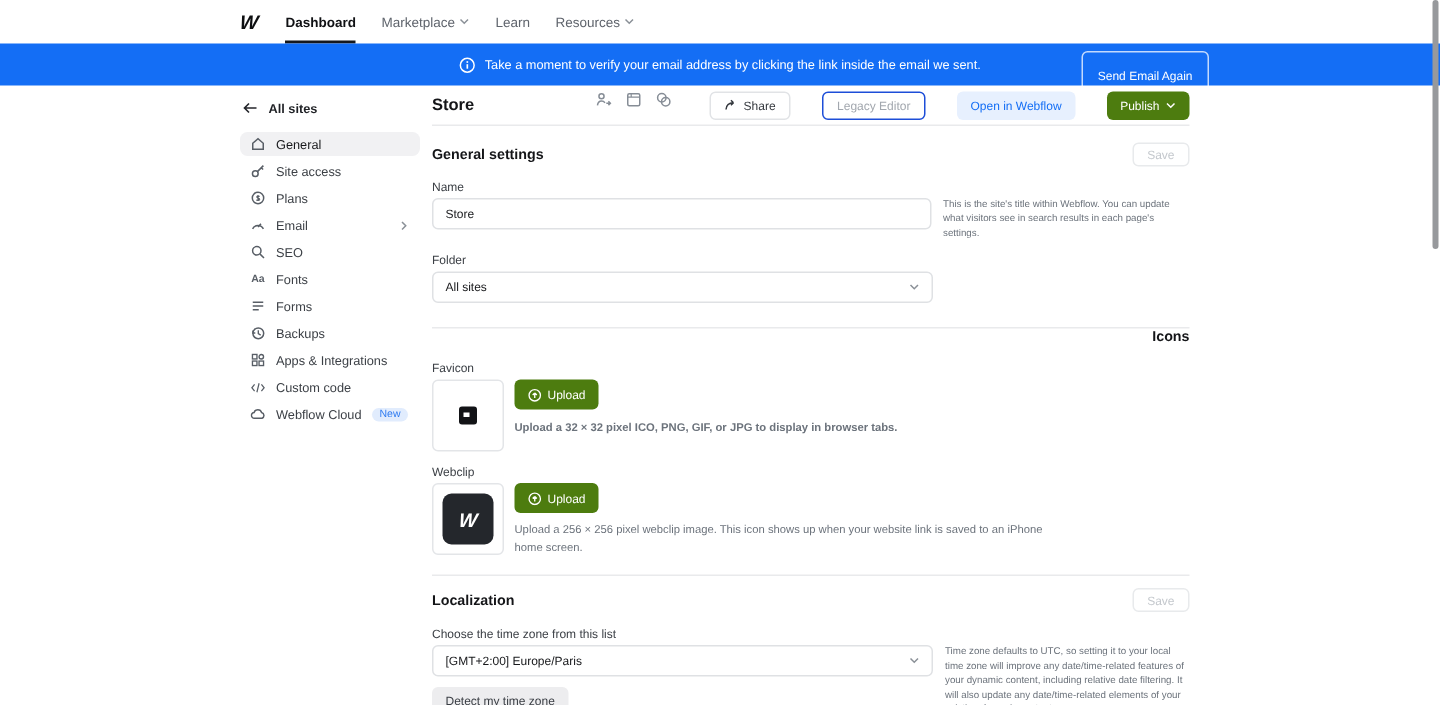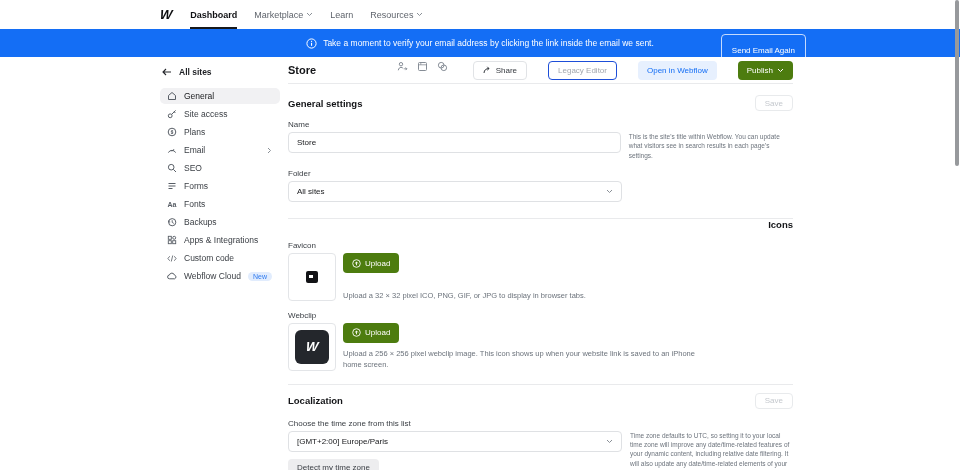--- a/index.html
+++ b/index.html
@@ -154,31 +154,31 @@
       <span class="sicon">
           <svg width="10" height="10" viewBox="0 0 10 10">
             <circle cx="4.2" cy="4.2" r="2.8" fill="none" stroke="#585e66" stroke-width="1"></circle>
             <path d="M6.4 6.4L9 9" stroke="#585e66" stroke-width="1"></path>
           </svg>
         </span>
       <span>SEO</span>
     </div>
     <div class="srow">
       <span class="sicon">
+          <span>Aa</span>
+        </span>
+      <span>Fonts</span>
+    </div>
+    <div class="srow">
+      <span class="sicon">
           <svg width="10" height="10" viewBox="0 0 10 10">
             <path d="M1.5 2.5h7M1.5 5h7M1.5 7.5h4" stroke="#585e66" stroke-width="1"></path>
           </svg>
         </span>
       <span>Forms</span>
-    </div>
-    <div class="srow">
-      <span class="sicon">
-          <span>Aa</span>
-        </span>
-      <span>Fonts</span>
     </div>
     <div class="srow">
       <span class="sicon">
           <svg width="10" height="10" viewBox="0 0 10 10">
             <circle cx="5.2" cy="5.2" r="3.6" fill="none" stroke="#585e66" stroke-width="1"></circle>
             <path d="M5.2 3.2v2.2l1.6 1" fill="none" stroke="#585e66" stroke-width=".9"></path>
             <path d="M1.6 3.4V5h1.6" fill="none" stroke="#585e66" stroke-width=".9"></path>
           </svg>
         </span>
       <span>Backups</span>
@@ -279,21 +279,21 @@
           <span class="fav-glyph"></span>
         </div>
         <div class="up-col">
           <button class="btn btn-primary" style="height:20px;">
             <svg class="ic" width="9" height="9" viewBox="0 0 9 9">
                 <circle cx="4.5" cy="4.5" r="3.8" fill="none" stroke="#fff" stroke-width=".9"></circle>
                 <path d="M4.5 6.3V3M4.5 3L3.1 4.4M4.5 3l1.4 1.4" fill="none" stroke="#fff" stroke-width=".9"></path>
               </svg>
             <span>Upload</span>
           </button>
-          <p class="inline-help" style="margin-top:17px;">Upload a 32 × 32 pixel ICO, PNG, GIF, or JPG to display in browser tabs.</p>
+          <p class="inline-help" style="margin-top:6px;font-weight:bold;">Upload a 32 × 32 pixel ICO, PNG, GIF, or JPG to display in browser tabs.</p>
         </div>
       </div>
 
       <label class="flabel" style="margin-top:9px;">Webclip</label>
       <div class="frow" style="margin-top:3px;">
         <div class="preview">
           <span class="clip-glyph">
               <span class="clip-w">W</span>
             </span>
         </div>

